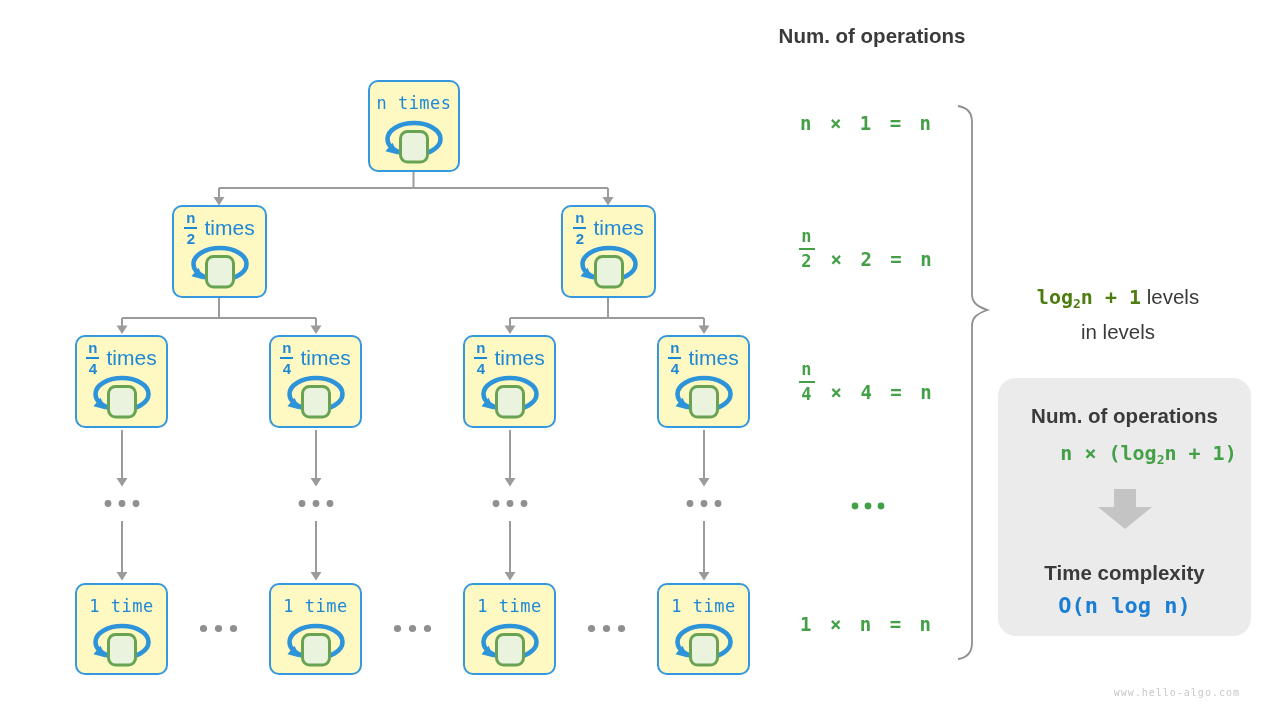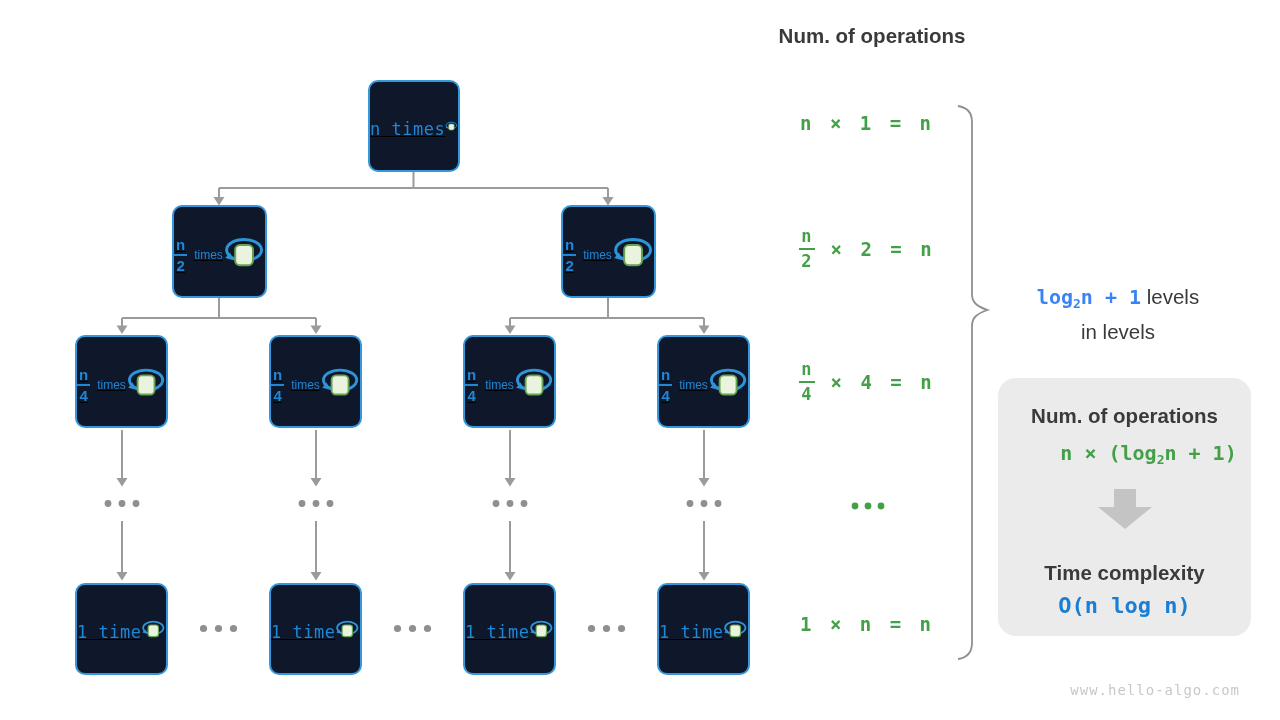--- a/index.html
+++ b/index.html
@@ -3,63 +3,63 @@
 <meta charset="utf-8">
 <style>
   html,body{margin:0;padding:0;background:#ffffff;}
   #canvas{position:relative;width:1280px;height:720px;background:#ffffff;overflow:hidden;
           font-family:"Liberation Sans",sans-serif;}
   svg{display:block;}
   .overlay{position:absolute;left:0;top:0;}
 
   
   .node{position:absolute;box-sizing:border-box;width:93px;height:93px;
-        background:#0f172a;border:2.5px solid #3598dc;border-radius:10px;
-        display:flex;align-items:center;text-decoration:underline;}
+        background:#fef9c3;border:2.5px solid #3598dc;border-radius:10px;
+        display:flex;flex-direction:column;align-items:center;}
   .nlabel{margin-top:6px;color:#1e87d6;white-space:nowrap;display:flex;align-items:center;justify-content:center;height:30px;}
   .mono-label{font-family:"DejaVu Sans Mono",monospace;font-size:17px;letter-spacing:0.5px;}
   .frac{display:inline-flex;flex-direction:column;align-items:center;line-height:1;
         font-weight:bold;font-size:15px;color:#1e87d6;}
   .frac .num{padding:0 2px 2px 2px;border-bottom:2px solid #1e87d6;}
   .frac .den{padding-top:2px;}
-  .word{font-size:12px;font-weight:500;margin-left:7px;color:#1e87d6;}
+  .word{font-size:21px;font-weight:500;margin-left:7px;color:#1e87d6;}
   .loop-svg{margin-top:0px;}
 
   
   .col-header{position:absolute;left:747px;top:22px;width:250px;text-align:center;
               font-weight:bold;font-size:20.5px;line-height:28px;color:#3a3a3a;}
-  .eq{position:absolute;left:756px;width:220px;display:flex;align-items:center;justify-content:center;
+  .eq{position:absolute;left:756px;width:220px;display:flex;align-items:flex-end;justify-content:center;
       color:#43a047;font-family:"DejaVu Sans Mono",monospace;font-weight:bold;font-size:19px;
       letter-spacing:1px;word-spacing:5px;white-space:nowrap;}
   .efrac{display:inline-flex;flex-direction:column;align-items:center;line-height:1;font-size:17px;}
   .efrac .num{padding:0 2px 3px 2px;border-bottom:2.5px solid #43a047;}
   .efrac .den{padding-top:3px;}
   .erest{margin-left:16px;}
 
   
   .brace-label{position:absolute;left:1012px;top:283px;width:212px;text-align:center;
                font-size:20.5px;line-height:28px;color:#3a3a3a;}
-  .brace-green{font-family:"DejaVu Sans Mono",monospace;font-weight:bold;color:#3b82f6;font-size:20px;}
+  .brace-green{font-family:"DejaVu Sans Mono",monospace;font-weight:bold;color:#4d7c0f;font-size:20px;}
   .brace-green sub{font-size:13px;vertical-align:-4px;}
 
   
   .summary{position:absolute;left:998px;top:378px;width:253px;height:258px;box-sizing:border-box;
            background:#ebebeb;border-radius:18px;display:flex;flex-direction:column;align-items:center;
            padding-top:26px;}
   .s-title{font-weight:bold;font-size:20.5px;color:#3a3a3a;line-height:24px;}
   .s-green{margin-top:12px;font-family:"DejaVu Sans Mono",monospace;font-weight:bold;font-size:20px;
            color:#43a047;line-height:26px;margin-left:48px;}
   .s-green sub{font-size:13px;vertical-align:-4px;}
   .big-arrow{margin-top:16px;}
   .s-title2{margin-top:32px;}
   .s-blue{margin-top:8px;font-family:"DejaVu Sans Mono",monospace;font-weight:bold;font-size:22px;
           color:#1a7fd4;text-align:right;}
 
   .watermark{position:absolute;right:40px;bottom:22px;font-family:"DejaVu Sans Mono",monospace;
-             font-size:14px;letter-spacing:1px;color:#c8c8c8;text-align:center;}
+             font-size:10px;letter-spacing:1px;color:#c8c8c8;text-align:center;}
 </style>
 </head>
 <body>
 
 <div id="canvas">
 
   <svg width="0" height="0" style="position:absolute" aria-hidden="true">
     <defs>
       <g id="loopdef">
         <ellipse cx="32" cy="21" rx="26.5" ry="16" fill="none" stroke="#2e94da" stroke-width="4.6"></ellipse>

